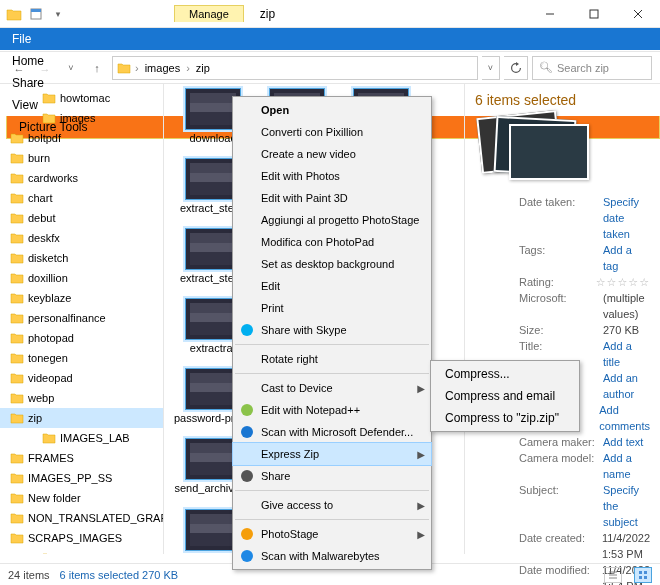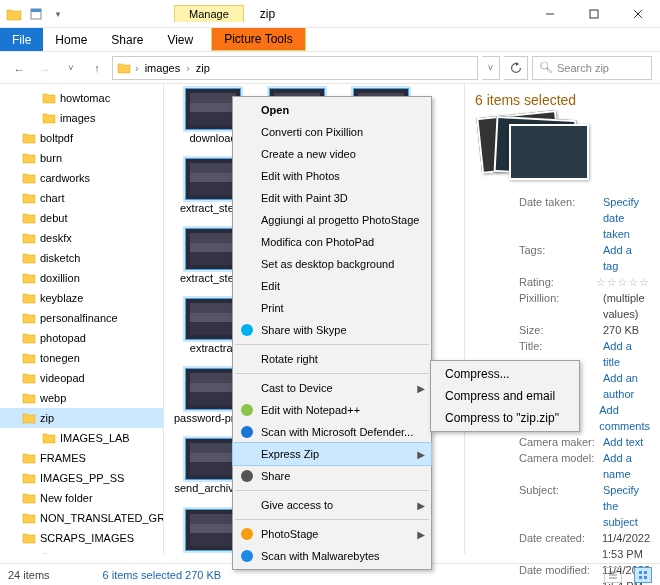--- a/index.html
+++ b/index.html
@@ -5,35 +5,35 @@
 * { box-sizing: border-box; margin: 0; padding: 0; font-family: "Segoe UI", Tahoma, sans-serif; font-size: 11px; }
 body { width: 660px; height: 585px; overflow: hidden; background: #fff; position: relative; }
 .titlebar { height: 28px; display: flex; align-items: center; background: #fff; border-bottom: 1px solid #e6e6e6; }
 .qat { display: flex; align-items: center; padding-left: 4px; gap: 2px; }
 .qat-icon { width: 20px; height: 20px; display: flex; align-items: center; justify-content: center; }
 .folder-glyph { fill: #ffcc4d; stroke: #d9a400; stroke-width: .5; }
 .context-tab { background: #fff3b0; border: 1px solid #e6d060; border-bottom: none; padding: 2px 14px; font-size: 11px; }
 .title-text { margin-left: 16px; font-size: 12px; }
 .win-controls { margin-left: auto; display: flex; }
 .win-btn { width: 44px; height: 28px; display: flex; align-items: center; justify-content: center; }
-.ribbon { height: 24px; display: flex; align-items: stretch; border-bottom: 1px solid #e6e6e6; }
+.ribbon { height: 24px; display: flex; align-items: stretch; border-bottom: 1px solid #e6e6e6; flex-direction: column; }
 .ribbon-item { padding: 4px 12px; font-size: 12px; display: flex; align-items: center; }
 .ribbon-file { background: #1976d2; color: #fff; }
 .ribbon-context { background: #f97316; border: 1px solid #e6d060; border-top: none; }
 .addrbar { height: 32px; display: flex; align-items: center; padding: 4px 8px; gap: 4px; border-bottom: 1px solid #e6e6e6; }
 .nav-btn { width: 22px; height: 22px; display: flex; align-items: center; justify-content: center; color: #606060; }
 .nav-btn.disabled { color: #ccc; }
 .addr-box { flex: 1; height: 24px; border: 1px solid #ccc; display: flex; align-items: center; padding: 0 4px; gap: 4px; }
 .addr-crumb { padding: 0 2px; }
 .addr-sep { color: #888; }
 .refresh-box { width: 24px; height: 24px; border: 1px solid #ccc; border-left: none; display: flex; align-items: center; justify-content: center; }
 .search-box { width: 120px; height: 24px; border: 1px solid #ccc; display: flex; align-items: center; padding: 0 6px; gap: 4px; color: #888; }
 .body-area { display: flex; height: 470px; }
 .tree { width: 164px; border-right: 1px solid #e6e6e6; overflow: hidden; padding-top: 4px; }
-.tree-item { display: flex; align-items: center; height: 20px; padding-left: 22px; gap: 4px; white-space: nowrap; overflow: hidden; }
+.tree-item { display: flex; align-items: center; height: 20px; padding-left: 10px; gap: 4px; white-space: nowrap; overflow: hidden; }
 .tree-item.depth0 { padding-left: 10px; margin-left: 32px; }
 .tree-item.selected { background: #cce8ff; }
 .tree-icon { width: 14px; height: 14px; flex-shrink: 0; }
 .file-pane { flex: 1; position: relative; overflow: hidden; padding: 4px 4px 0 10px; }
 .thumb-grid { display: flex; flex-wrap: wrap; gap: 6px 6px; align-content: flex-start; }
 .thumb { width: 78px; display: flex; flex-direction: column; align-items: center; }
 .thumb-img { width: 56px; height: 42px; background: #2a2a3a; border: 1px solid #4aa3df; box-shadow: 0 0 0 2px #cce8ff; margin-bottom: 2px; position: relative; }
 .thumb-img::after { content:""; position:absolute; inset:4px; background: linear-gradient(#445 0 30%, #556 30% 60%, #334 60% 100%); }
 .thumb-label { font-size: 11px; text-align: center; max-width: 78px; overflow: hidden; white-space: nowrap; text-overflow: ellipsis; line-height: 1.1; }
 .details-pane { width: 196px; border-left: 1px solid #e6e6e6; padding: 8px 10px; }
@@ -346,21 +346,21 @@
         </div>
         <div class="meta-row">
           <div class="meta-key">Tags:</div>
           <div class="meta-val">Add a tag</div>
         </div>
         <div class="meta-row">
           <div class="meta-key">Rating:</div>
           <div class="meta-val stars">☆☆☆☆☆</div>
         </div>
         <div class="meta-row">
-          <div class="meta-key">Pixillion:</div>
+          <div class="meta-key">Microsoft:</div>
           <div class="meta-val plain">(multiple values)</div>
         </div>
         <div class="meta-row">
           <div class="meta-key">Size:</div>
           <div class="meta-val plain">270 KB</div>
         </div>
         <div class="meta-row">
           <div class="meta-key">Title:</div>
           <div class="meta-val">Add a title</div>
         </div>
@@ -391,21 +391,21 @@
         <div class="meta-row">
           <div class="meta-key">Date modified:</div>
           <div class="meta-val plain">11/4/2022 1:54 PM</div>
         </div>
       </div>
   </div>
 </div>
 
 <div class="statusbar">
   <span>24 items</span>
-  <span style="color:#1a66b3;margin-left:43px;">6 items selected  270 KB</span>
+  <span style="color:#1a66b3;">6 items selected  270 KB</span>
   <span class="spacer"></span>
   <div class="view-toggle">
       <svg width="10" height="10">
         <line x1="1" y1="2" x2="9" y2="2" stroke="#888"></line>
         <line x1="1" y1="5" x2="9" y2="5" stroke="#888"></line>
         <line x1="1" y1="8" x2="9" y2="8" stroke="#888"></line>
       </svg>
     </div>
   <div class="view-toggle active">
       <svg width="10" height="10">

